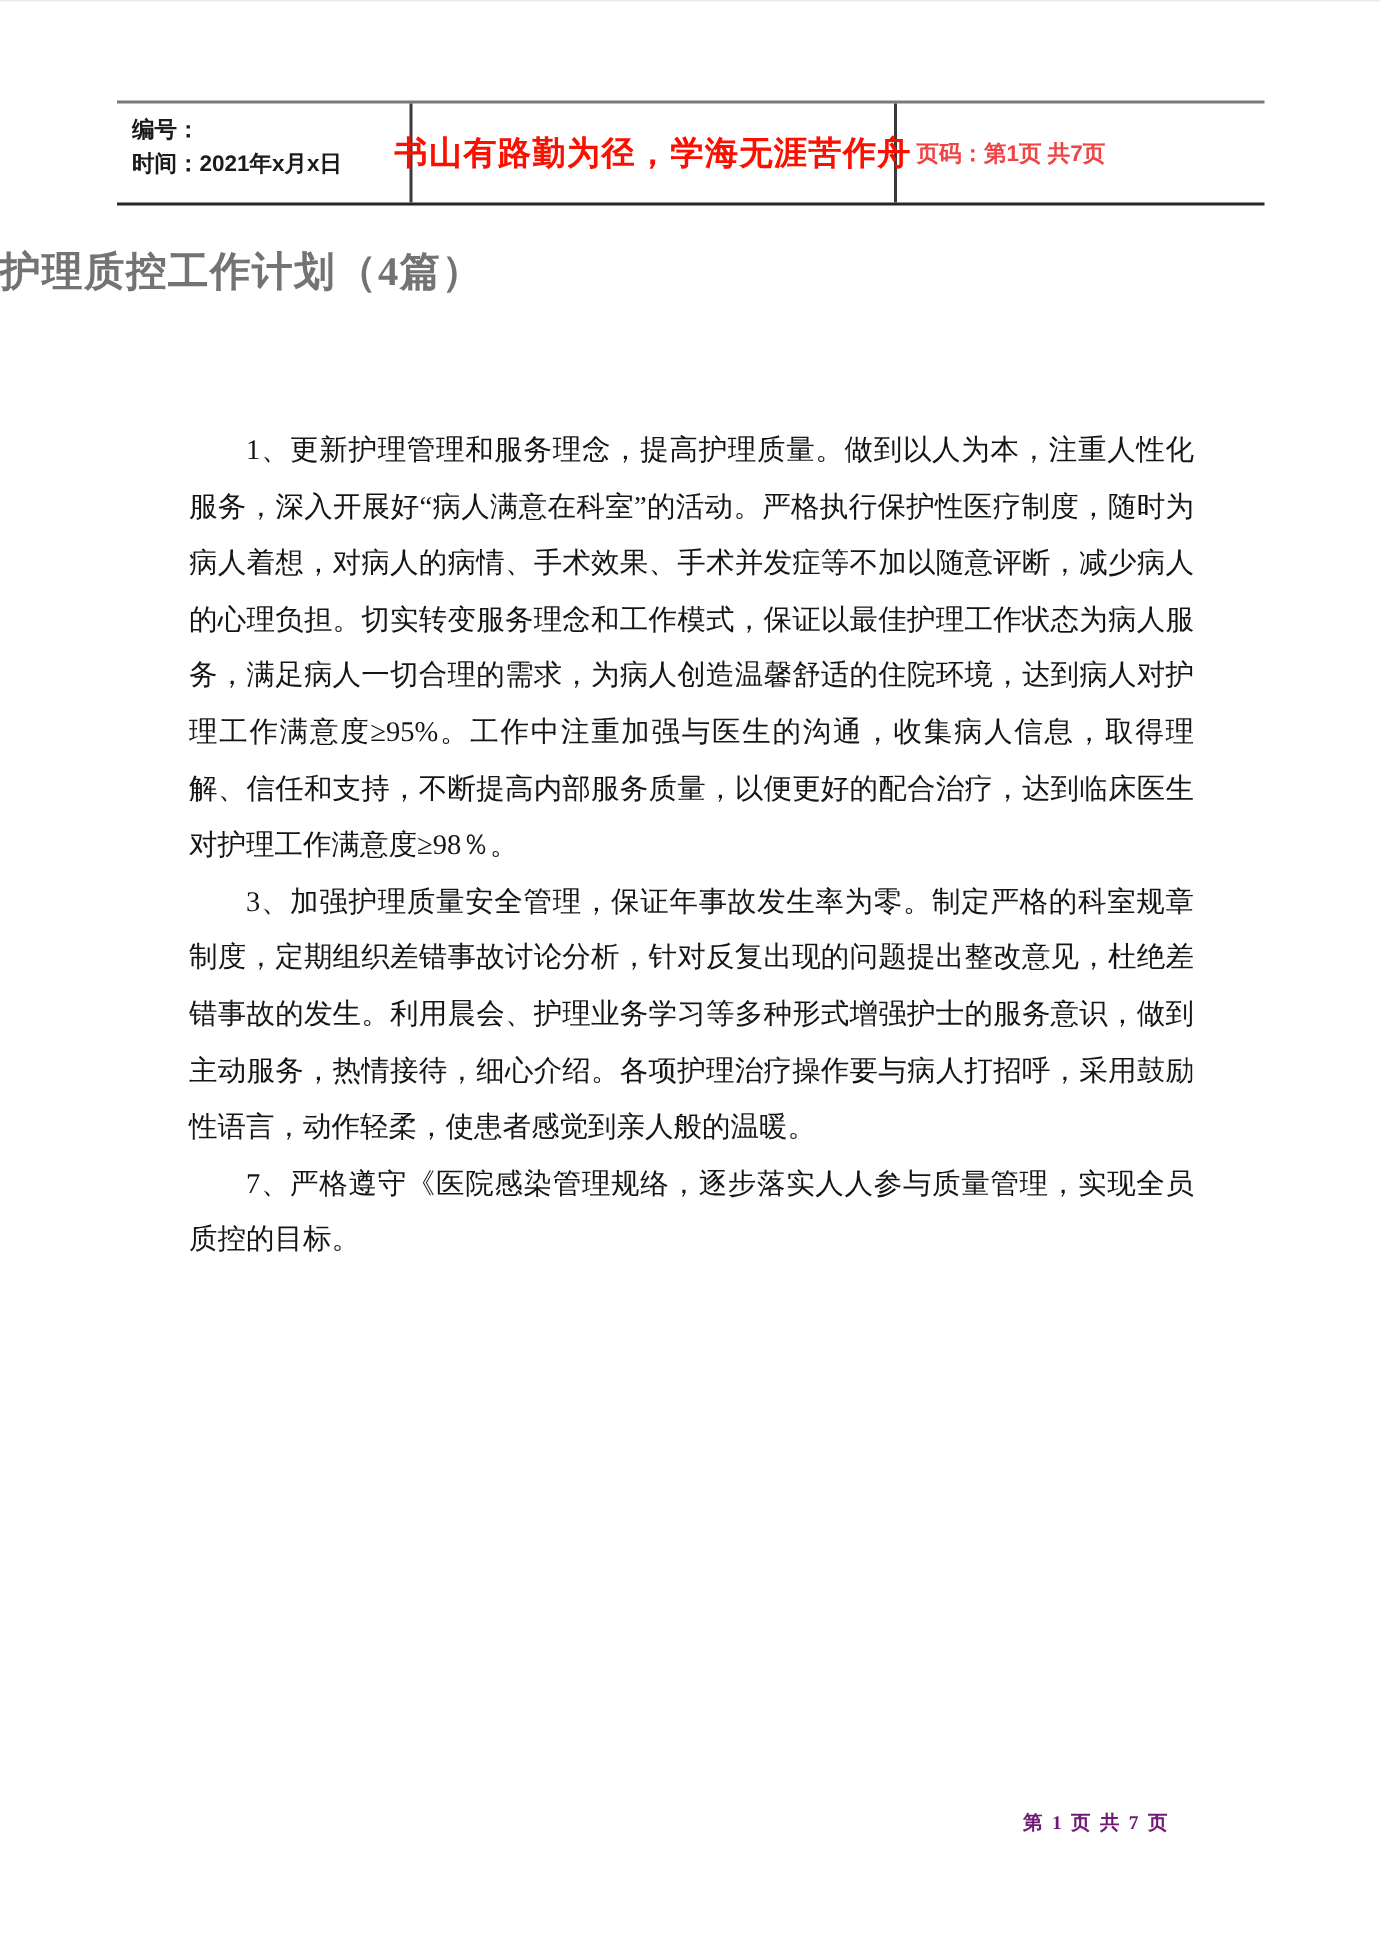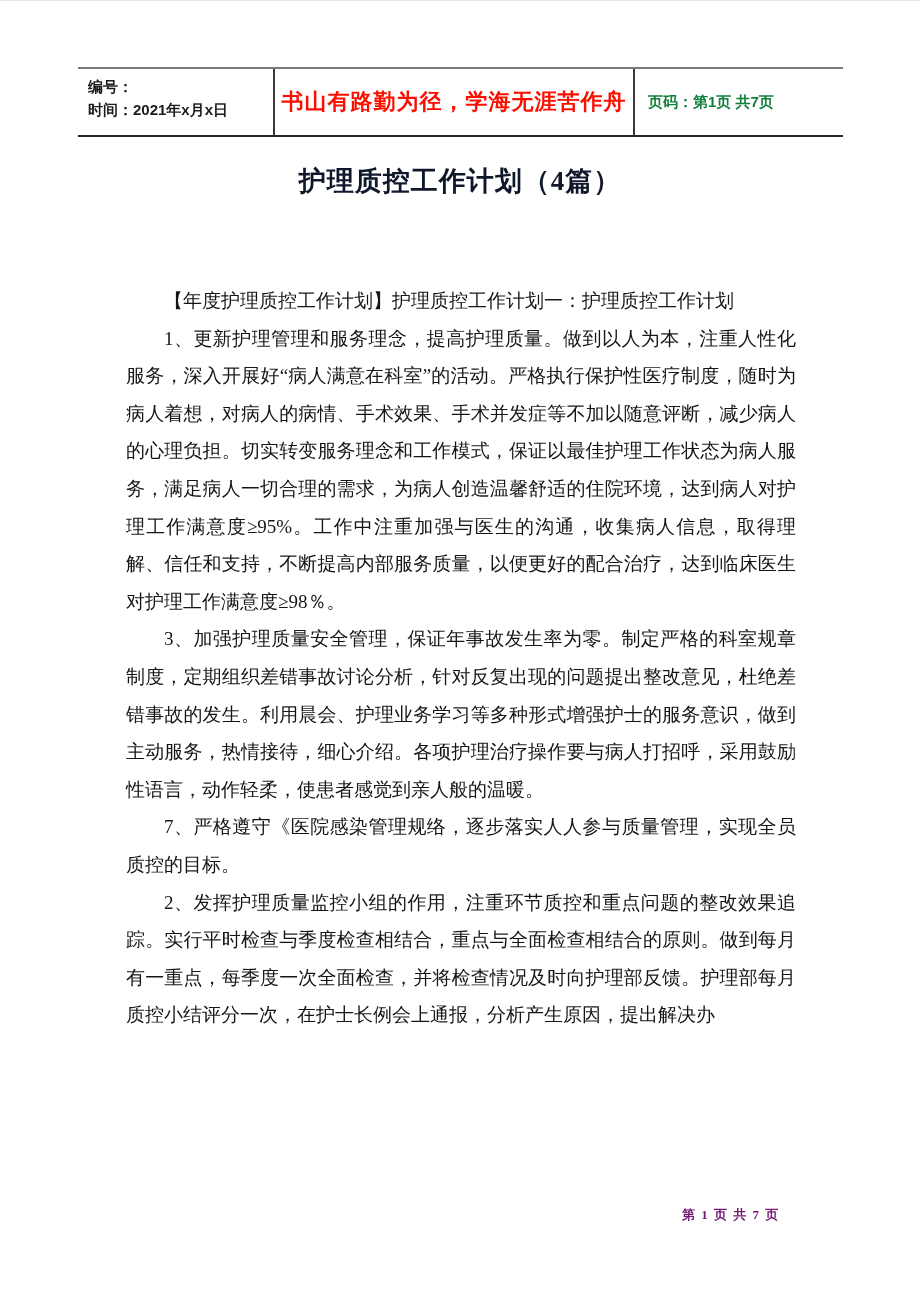--- a/index.html
+++ b/index.html
@@ -27,54 +27,53 @@
   .cell-left {
     width:195px;
     padding:7px 0 0 10px;
     font-family:"Liberation Sans","DejaVu Sans",sans-serif;
     font-weight:bold;
     font-size:15px;
     line-height:1.5;
     color:#1b1b1b;
   }
   .cell-mid {
-    width:362px;
+    width:325px;
     border-left:2px solid #3a3a3a;
     border-right:2px solid #3a3a3a;
     display:flex; align-items:center; justify-content:center;
   }
   .slogan {
     font-family:"Liberation Sans","DejaVu Sans",sans-serif;
     font-weight:bold;
     font-size:22px;
     letter-spacing:1px;
     color:#fa0f00;
     white-space:nowrap;
   }
   .cell-right {
     flex:1;
     display:flex; align-items:center;
     padding-left:13px;
     font-family:"Liberation Sans","DejaVu Sans",sans-serif;
     font-weight:bold;
     font-size:15px;
-    color:#15803d;
+    color:#ef4444;
     white-space:nowrap;
   }
 
   
   .title {
     position:absolute; top:162px; left:0;
     width:100%;
     margin:0;
-    text-align:center;
     font-size:27px;
     font-weight:bold;
     letter-spacing:1px;
-    color:#0f172a;
+    color:#737373;
   }
 
   
   .body-text {
     position:absolute; left:126px; top:281px;
     width:670px;
     font-size:19px;
     line-height:37.6px;
     text-align:justify;
     color:#151515;
@@ -110,22 +109,20 @@
       <div class="slogan">书山有路勤为径，学海无涯苦作舟</div>
     </div>
     <div class="cell cell-right">
       <div>页码：第1页 共7页</div>
     </div>
   </div>
 
   <h1 class="title">护理质控工作计划（4篇）</h1>
 
   <div class="body-text">
-    <p>【年度护理质控工作计划】护理质控工作计划一：护理质控工作计划</p>
     <p>1、更新护理管理和服务理念，提高护理质量。做到以人为本，注重人性化服务，深入开展好“病人满意在科室”的活动。严格执行保护性医疗制度，随时为病人着想，对病人的病情、手术效果、手术并发症等不加以随意评断，减少病人的心理负担。切实转变服务理念和工作模式，保证以最佳护理工作状态为病人服务，满足病人一切合理的需求，为病人创造温馨舒适的住院环境，达到病人对护理工作满意度≥95%。工作中注重加强与医生的沟通，收集病人信息，取得理解、信任和支持，不断提高内部服务质量，以便更好的配合治疗，达到临床医生对护理工作满意度≥98％。</p>
     <p>3、加强护理质量安全管理，保证年事故发生率为零。制定严格的科室规章制度，定期组织差错事故讨论分析，针对反复出现的问题提出整改意见，杜绝差错事故的发生。利用晨会、护理业务学习等多种形式增强护士的服务意识，做到主动服务，热情接待，细心介绍。各项护理治疗操作要与病人打招呼，采用鼓励性语言，动作轻柔，使患者感觉到亲人般的温暖。</p>
     <p>7、严格遵守《医院感染管理规络，逐步落实人人参与质量管理，实现全员质控的目标。</p>
-    <p>2、发挥护理质量监控小组的作用，注重环节质控和重点问题的整改效果追踪。实行平时检查与季度检查相结合，重点与全面检查相结合的原则。做到每月有一重点，每季度一次全面检查，并将检查情况及时向护理部反馈。护理部每月质控小结评分一次，在护士长例会上通报，分析产生原因，提出解决办</p>
   </div>
 
   <div class="footer">第 1 页 共 7 页</div>
 
 </div>
 
 </body></html>

